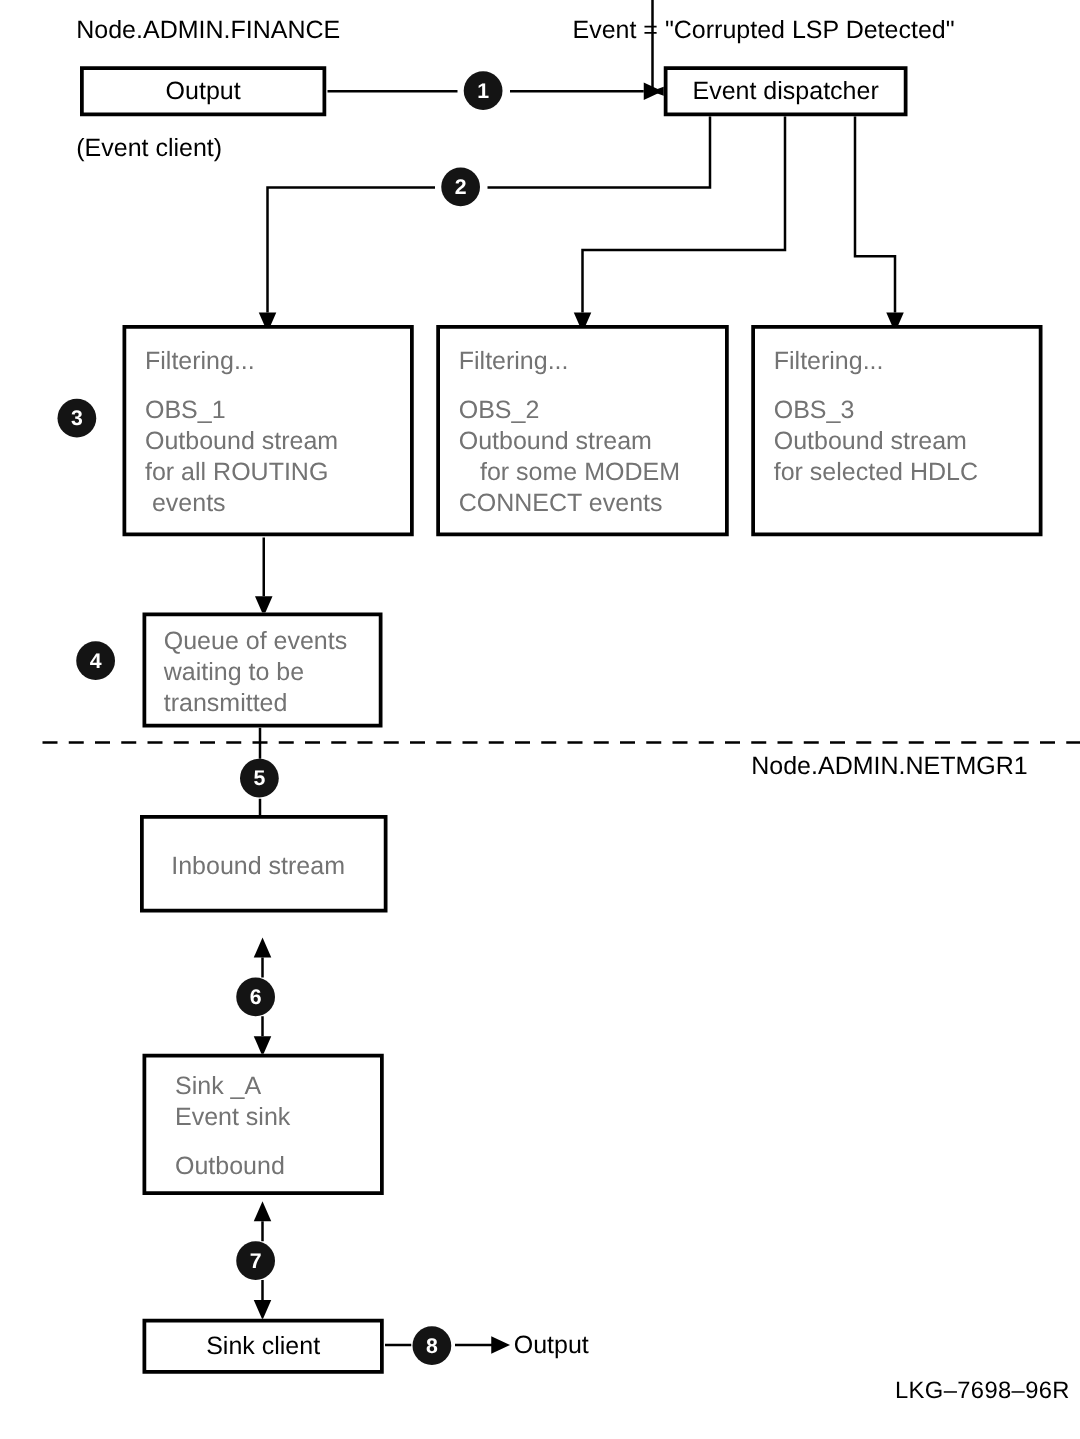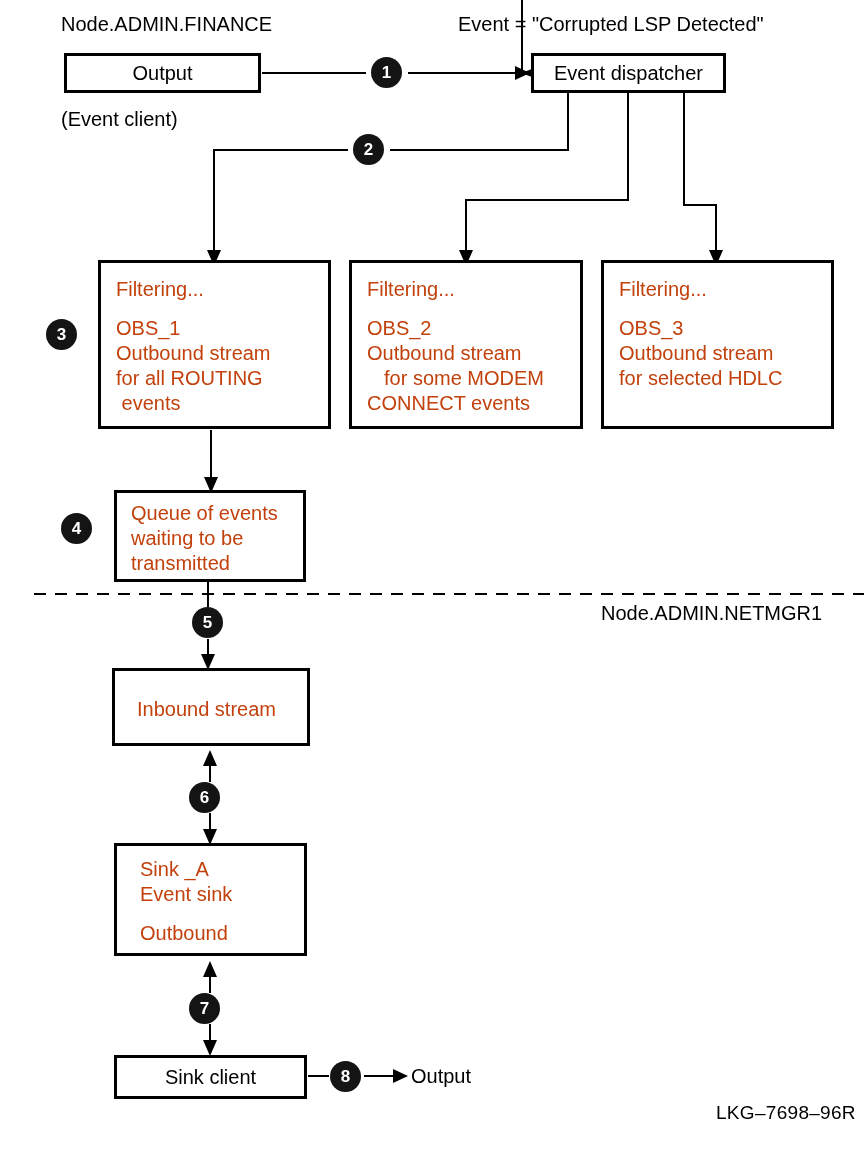--- a/index.html
+++ b/index.html
@@ -40,21 +40,21 @@
     position: absolute;
     box-sizing: border-box;
     background: #ffffff;
     border: 3px solid #000000;
   }
   .box-text {
     position: absolute;
     font-family: "Liberation Sans", sans-serif;
     font-size: 20px;
     line-height: 25px;
-    color: #c2410c;
+    color: #737373;
     white-space: pre;
   }
   .box-center {
     display: flex;
     align-items: center;
     justify-content: center;
     font-size: 20px;
   }
 
   
@@ -180,21 +180,21 @@
     <div class="box-text" style="left:15px; top:103px;">for selected HDLC</div>
     <div class="box-text" style="left:15px; top:128px;"></div>
   </div>
 
   <div class="box" style="left:88px; top:490px; width:192px; height:92px;">
     <div class="box-text" style="left:14px; top:8px;">Queue of events</div>
     <div class="box-text" style="left:14px; top:33px;">waiting to be</div>
     <div class="box-text" style="left:14px; top:58px;">transmitted</div>
   </div>
 
-  <div class="box" style="left:86px; top:668px; width:198px; height:78px;padding-left:34px;">
+  <div class="box" style="left:86px; top:652px; width:198px; height:78px;padding-left:34px;">
     <div class="box-text" style="left:22px; top:26px;">Inbound stream</div>
   </div>
 
   <div class="box" style="left:88px; top:843px; width:193px; height:113px;">
     <div class="box-text" style="left:23px; top:11px;">Sink _A</div>
     <div class="box-text" style="left:23px; top:36px;">Event sink</div>
     <div class="box-text" style="left:23px; top:75px;">Outbound</div>
   </div>
 
   <div class="box box-center" style="left:88px; top:1055px; width:193px; height:44px;">

